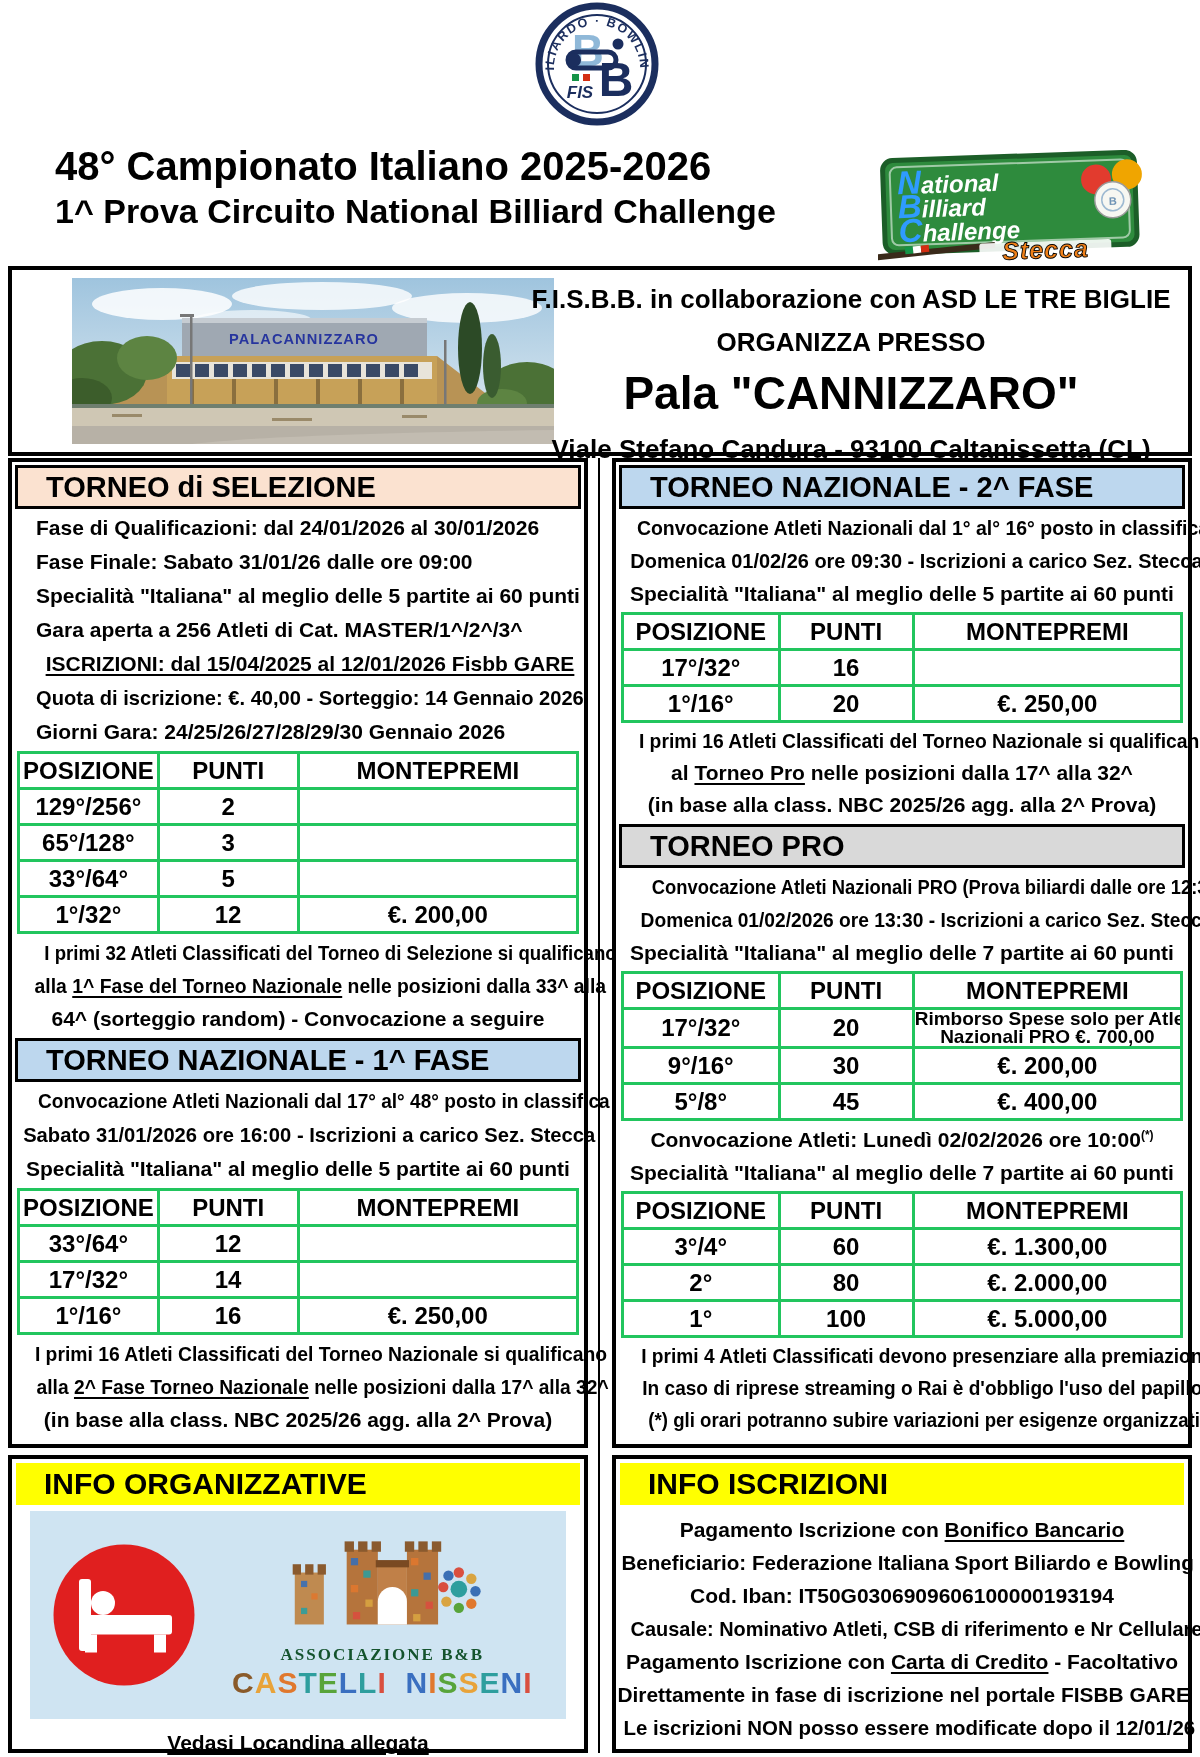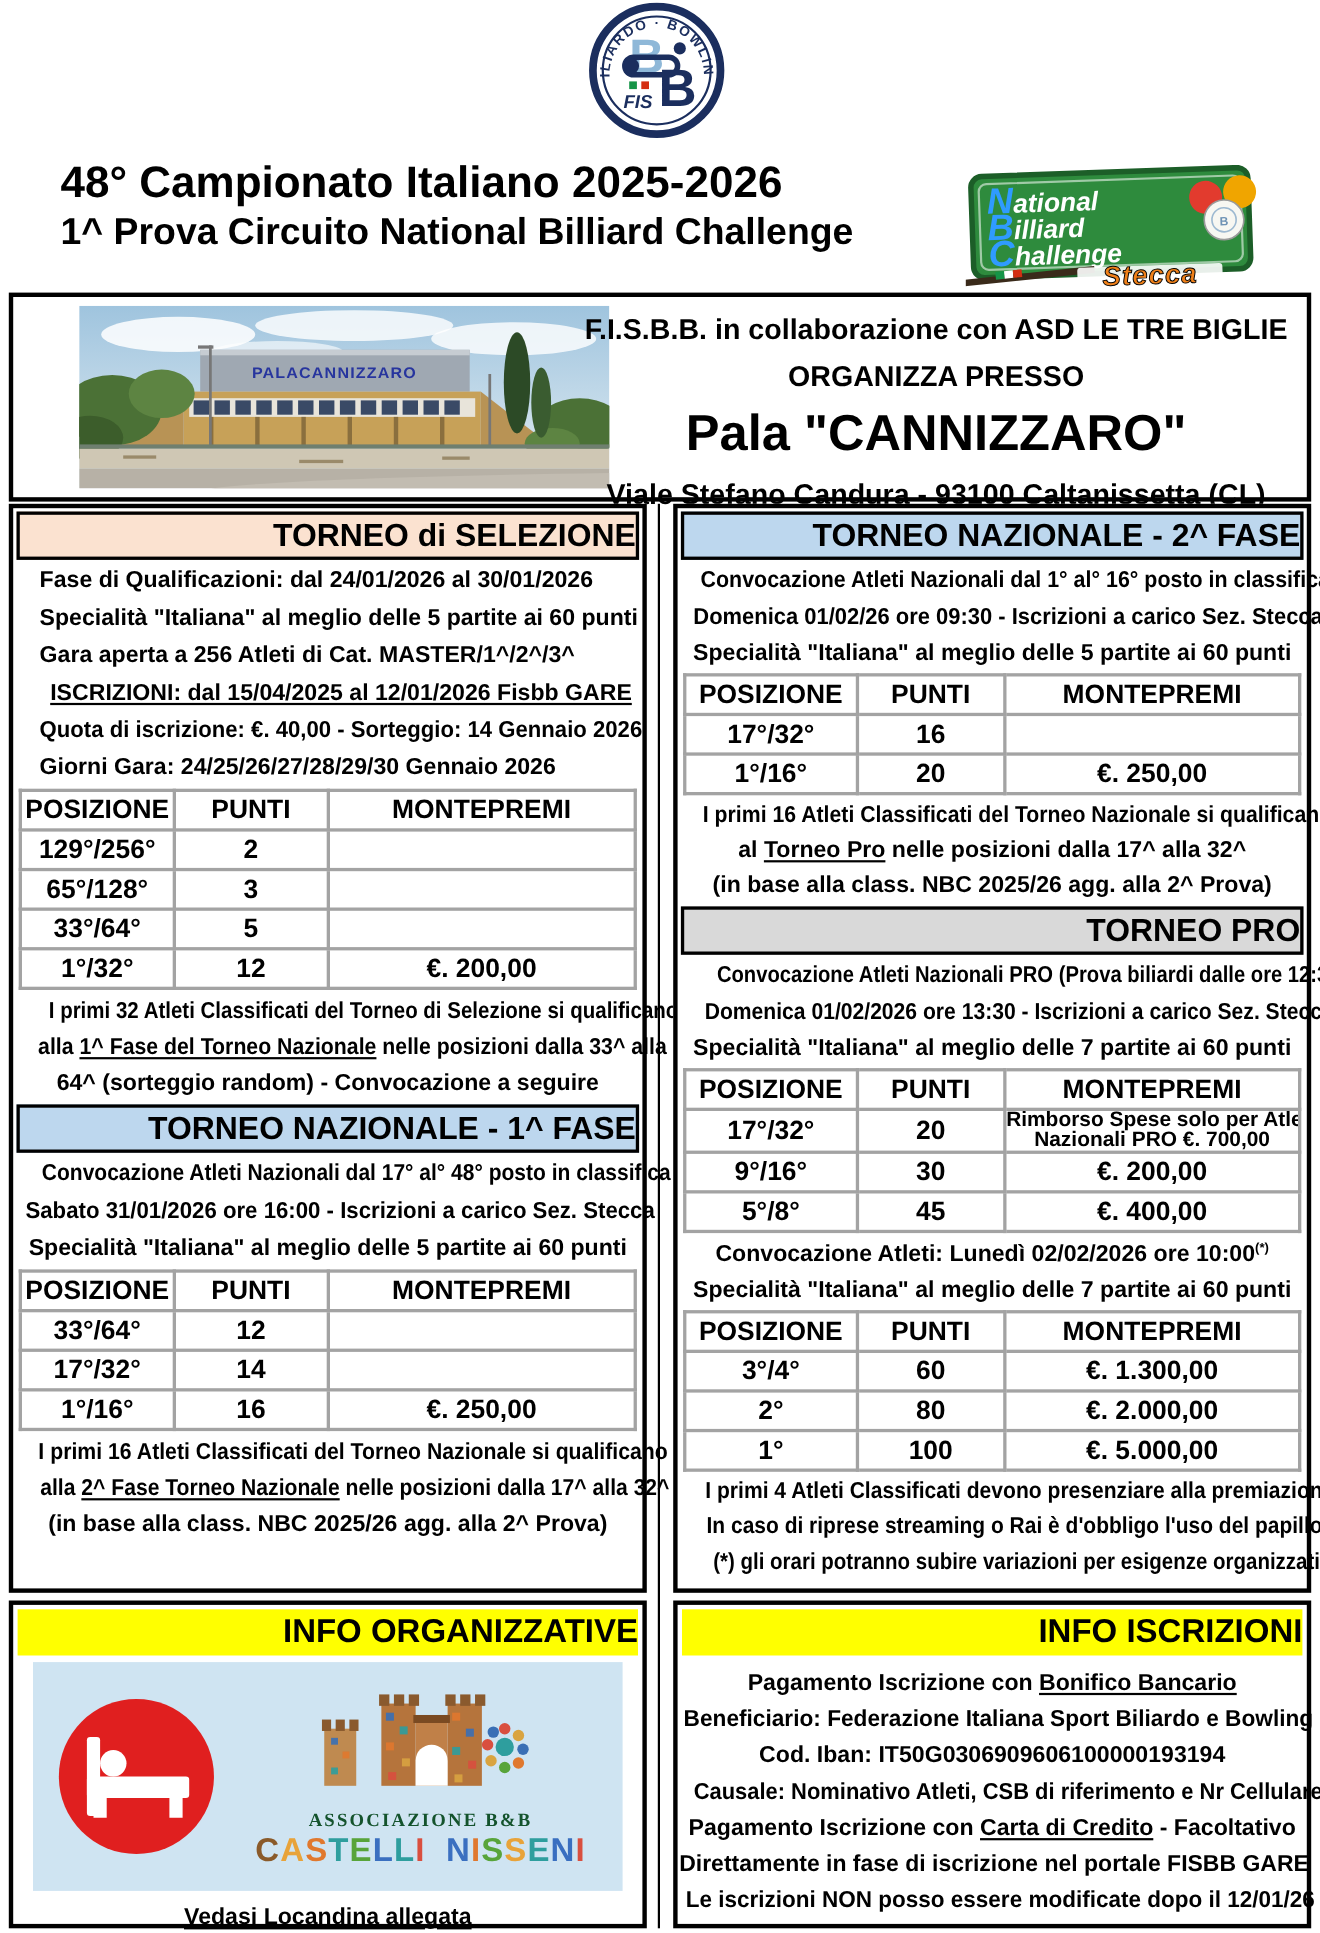--- a/index.html
+++ b/index.html
@@ -17,40 +17,40 @@
   .venue-photo{position:absolute;left:28px;top:8px;width:482px;height:166px;margin-left:32px;}
   .venue-text{position:absolute;left:500px;top:0;width:678px;height:182px;text-align:center;}
   .v1{font-size:26px;margin-top:14px;white-space:nowrap;}
   .v2{font-size:26px;margin-top:12px;white-space:nowrap;}
   .v3{font-size:46px;margin-top:8px;white-space:nowrap;}
   .v4{font-size:26px;margin-top:14px;white-space:nowrap;}
   
   .col{position:absolute;top:458px;width:580px;height:990px;border:4px solid #000;box-sizing:border-box;background:#fff;}
   .col-left{left:8px;} .col-right{left:612px;}
   .gutter-line{position:absolute;left:598px;top:458px;width:2px;height:1295px;background:#000;}
-  .bar{margin:3px 3px 2px 3px;height:38px;line-height:38px;border:3px solid #000;text-align:right;font-size:29px;white-space:nowrap;overflow:hidden;}
+  .bar{margin:3px 3px 2px 3px;height:38px;line-height:38px;border:3px solid #000;text-align:left;font-size:29px;white-space:nowrap;overflow:hidden;padding-left:28px;}
   .bar-peach{background:#fbe2d0;}
   .bar-blue{background:#bdd7ee;}
   .bar-gray{background:#d9d9d9;}
   .bar-yellow{background:#ffff00;border:none;height:42px;line-height:42px;font-size:30px;margin:4px;}
   .paras{font-size:21px;}
   .paras .tline{white-space:nowrap;}
   .leftpad .tline{padding-left:0;text-align:left;}
   .leftpad{padding-left:24px;}
   .center .tline{text-align:center;}
   .pA .tline{line-height:34px;}   
   .pB .tline{line-height:33px;}   
   .nA .tline{line-height:33px;text-align:center;}
   .nB .tline{line-height:32px;text-align:center;}
   .tline.c{text-align:center;padding-left:0;}
   .u{text-decoration:underline;text-decoration-thickness:2px;text-underline-offset:3px;}
   sup{font-size:12px;vertical-align:super;line-height:0;}
   
   table.tbl{border-collapse:collapse;width:calc(100% - 10px);margin:2px auto;table-layout:fixed;}
-  .tbl th,.tbl td{border:3px solid #a3a3a3;height:33px;text-align:center;font-size:24px;padding:0;
+  .tbl th,.tbl td{border:3px solid #22c55e;height:33px;text-align:center;font-size:24px;padding:0;
                   font-family:"Liberation Sans",sans-serif;font-weight:bold;overflow:hidden;white-space:nowrap;}
   .tbl td.small{white-space:normal;}
   .tbl td.small div{font-size:19px;line-height:18px;white-space:nowrap;}
   
   .info-box{position:absolute;top:1455px;width:580px;height:298px;border:4px solid #000;box-sizing:border-box;background:#fff;}
   .info-left{left:8px;} .info-right{left:612px;}
   .org-panel{margin:6px 18px 0 18px;height:208px;background:#cfe4f2;display:flex;align-items:center;justify-content:space-evenly;}
   .bed-wrap{width:150px;height:150px;}
   .bnb-block{width:330px;text-align:center;}
   .assoc-label{font-family:"Liberation Serif",serif;font-size:17px;letter-spacing:2px;color:#14532d;font-weight:bold;margin-top:2px;white-space:nowrap;}
@@ -188,20 +188,21 @@
       <div class="v4 fit">Viale Stefano Candura - 93100 Caltanissetta (CL)</div>
     </div>
   </div>
 
   <div class="gutter-line"></div>
 
   <div class="col col-left">
     <div class="bar bar-peach fit">TORNEO di SELEZIONE</div>
     <div class="paras leftpad pA">
         <div class="tline"><span>Fase di Qualificazioni: dal 24/01/2026 al 30/01/2026</span></div>
+        <div class="tline"><span>Fase Finale: Sabato 31/01/26 dalle ore 09:00</span></div>
         <div class="tline"><span>Specialità "Italiana" al meglio delle 5 partite ai 60 punti</span></div>
         <div class="tline"><span>Gara aperta a 256 Atleti di Cat. MASTER/1^/2^/3^</span></div>
         <div class="tline c"><span class="u">ISCRIZIONI: dal 15/04/2025 al 12/01/2026 Fisbb GARE</span></div>
         <div class="tline" style="transform-origin: left center; transform: scaleX(0.958);"><span>Quota di iscrizione: €. 40,00 - Sorteggio: 14 Gennaio 2026</span></div>
         <div class="tline"><span>Giorni Gara: 24/25/26/27/28/29/30 Gennaio 2026</span></div>
       </div>
     <table class="tbl">
         <colgroup>
           <col style="width: 25%;">
           <col style="width: 25%;">

